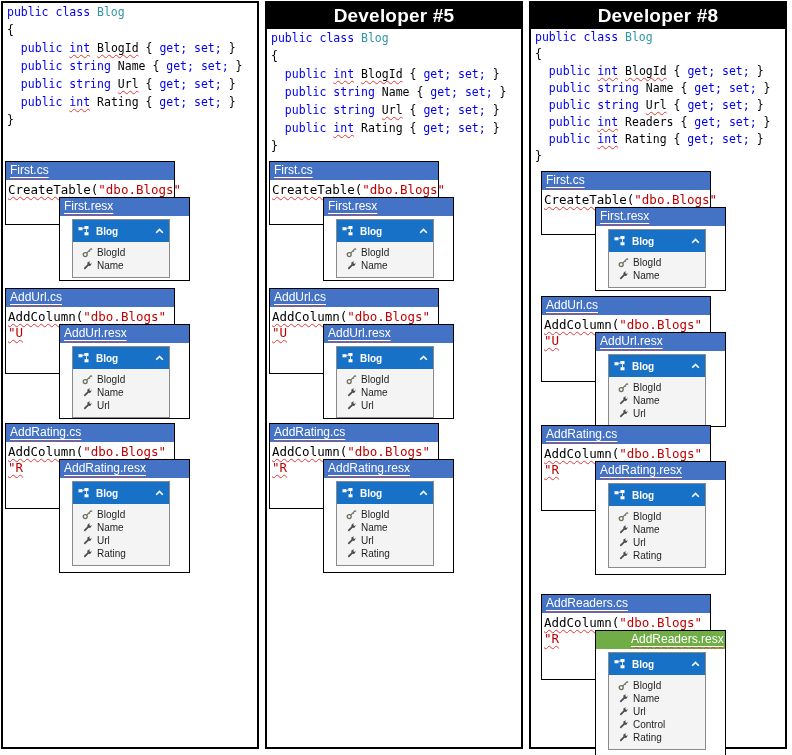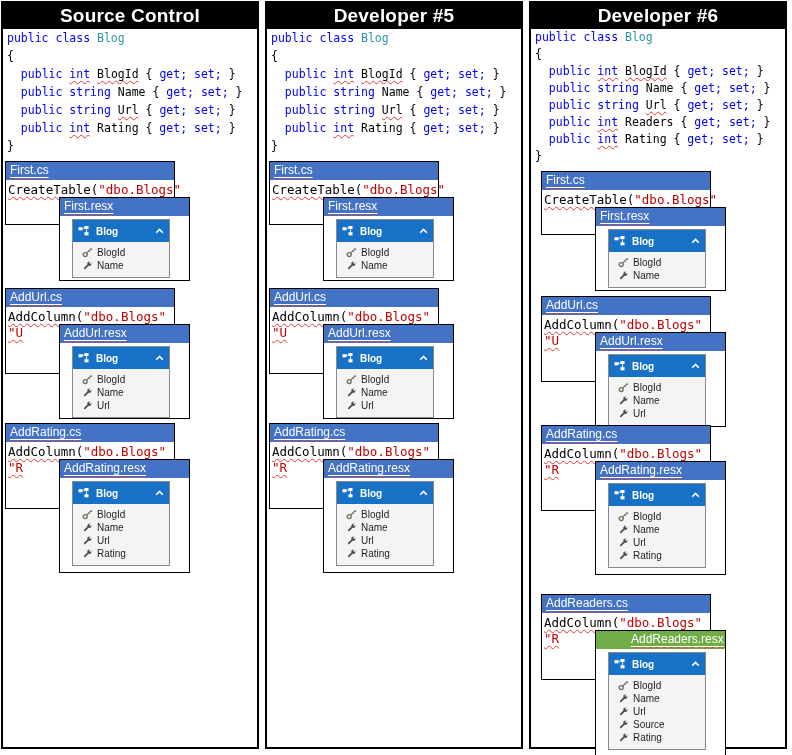--- a/index.html
+++ b/index.html
@@ -39,21 +39,20 @@
   .entity-row{height:13px;display:flex;align-items:center;padding-left:9px;
               font-size:10px;color:#1e1e1e;white-space:nowrap;}
   .row-icon{display:inline-flex;width:11px;height:11px;margin-right:4px;flex:none;}
 </style>
 </head>
 <body>
 
 <div class="page">
   <div id="columns">
       <div class="column" style="left:1px">
-        <div class="col-header">Source Control</div>
         <div class="code-block"><div class="code-line"><span class="tk-k">public </span><span class="tk-k">class </span><span class="tk-t">Blog</span></div><div class="code-line"><span class="">{</span></div><div class="code-line"><span class="">  </span><span class="tk-k">public </span><span class="tk-k sq">int</span><span class=""> </span><span class="sq">BlogId</span><span class=""> { </span><span class="tk-k">get;</span><span class=""> </span><span class="tk-k">set;</span><span class=""> }</span></div><div class="code-line"><span class="">  </span><span class="tk-k">public </span><span class="tk-k">string</span><span class=""> Name { </span><span class="tk-k">get;</span><span class=""> </span><span class="tk-k">set;</span><span class=""> }</span></div><div class="code-line"><span class="">  </span><span class="tk-k">public </span><span class="tk-k">string</span><span class=""> </span><span class="sq">Url</span><span class=""> { </span><span class="tk-k">get;</span><span class=""> </span><span class="tk-k">set;</span><span class=""> }</span></div><div class="code-line"><span class="">  </span><span class="tk-k">public </span><span class="tk-k sq">int</span><span class=""> Rating { </span><span class="tk-k">get;</span><span class=""> </span><span class="tk-k">set;</span><span class=""> }</span></div><div class="code-line"><span class="">}</span></div></div>
         <div class="stacks">
           <div class="stack" style="left:2px;top:158px;width:190px;height:120px">
             <div class="card cs-card" style="left:0;top:0;width:170px;height:64px">
               <div class="bar"><span class="fname"><span>First.cs</span></span></div>
               <div class="cs-body"><div><span class="sq">CreateTable(</span><span class="tk-s sq">"dbo.Blogs"</span></div></div>
             </div>
             <div class="card resx-card" style="left:54px;top:36px;width:131px;height:84px">
               <div class="bar"><span class="fname"><span>First.resx</span></span></div>
               <div class="resx-body">
@@ -435,21 +434,21 @@
                       <span>Rating</span>
                     </div>
                   </div>
                 </div>
               </div>
             </div>
           </div>
         </div>
       </div>
       <div class="column tight" style="left:529px">
-        <div class="col-header">Developer #6</div>
+        <div class="col-header">Developer #8</div>
         <div class="code-block"><div class="code-line"><span class="tk-k">public </span><span class="tk-k">class </span><span class="tk-t">Blog</span></div><div class="code-line"><span class="">{</span></div><div class="code-line"><span class="">  </span><span class="tk-k">public </span><span class="tk-k sq">int</span><span class=""> </span><span class="sq">BlogId</span><span class=""> { </span><span class="tk-k">get;</span><span class=""> </span><span class="tk-k">set;</span><span class=""> }</span></div><div class="code-line"><span class="">  </span><span class="tk-k">public </span><span class="tk-k">string</span><span class=""> Name { </span><span class="tk-k">get;</span><span class=""> </span><span class="tk-k">set;</span><span class=""> }</span></div><div class="code-line"><span class="">  </span><span class="tk-k">public </span><span class="tk-k">string</span><span class=""> </span><span class="sq">Url</span><span class=""> { </span><span class="tk-k">get;</span><span class=""> </span><span class="tk-k">set;</span><span class=""> }</span></div><div class="code-line"><span class="">  </span><span class="tk-k">public </span><span class="tk-k sq">int</span><span class=""> Readers { </span><span class="tk-k">get;</span><span class=""> </span><span class="tk-k">set;</span><span class=""> }</span></div><div class="code-line"><span class="">  </span><span class="tk-k">public </span><span class="tk-k sq">int</span><span class=""> Rating { </span><span class="tk-k">get;</span><span class=""> </span><span class="tk-k">set;</span><span class=""> }</span></div><div class="code-line"><span class="">}</span></div></div>
         <div class="stacks">
           <div class="stack" style="left:10px;top:168px;width:190px;height:120px">
             <div class="card cs-card" style="left:0;top:0;width:170px;height:64px">
               <div class="bar"><span class="fname"><span>First.cs</span></span></div>
               <div class="cs-body"><div><span class="sq">CreateTable(</span><span class="tk-s sq">"dbo.Blogs"</span></div></div>
             </div>
             <div class="card resx-card" style="left:54px;top:36px;width:131px;height:84px">
               <div class="bar"><span class="fname"><span>First.resx</span></span></div>
               <div class="resx-body">
@@ -699,21 +698,21 @@
                     <div class="entity-row">
                       <span class="row-icon">
                         <svg width="11" height="11" viewBox="0 0 11 11">
                           <g transform="rotate(45 5.5 5.5)">
                             <rect x="4.7" y="4.2" width="1.8" height="6" rx="0.7" fill="#4d4d4d"></rect>
                             <circle cx="5.6" cy="2.9" r="2.05" fill="#4d4d4d"></circle>
                             <rect x="4.75" y="0.2" width="1.7" height="2.3" fill="#f4f4f4"></rect>
                           </g>
                         </svg>
                       </span>
-                      <span>Source</span>
+                      <span>Control</span>
                     </div>
                     <div class="entity-row">
                       <span class="row-icon">
                         <svg width="11" height="11" viewBox="0 0 11 11">
                           <g transform="rotate(45 5.5 5.5)">
                             <rect x="4.7" y="4.2" width="1.8" height="6" rx="0.7" fill="#4d4d4d"></rect>
                             <circle cx="5.6" cy="2.9" r="2.05" fill="#4d4d4d"></circle>
                             <rect x="4.75" y="0.2" width="1.7" height="2.3" fill="#f4f4f4"></rect>
                           </g>
                         </svg>

